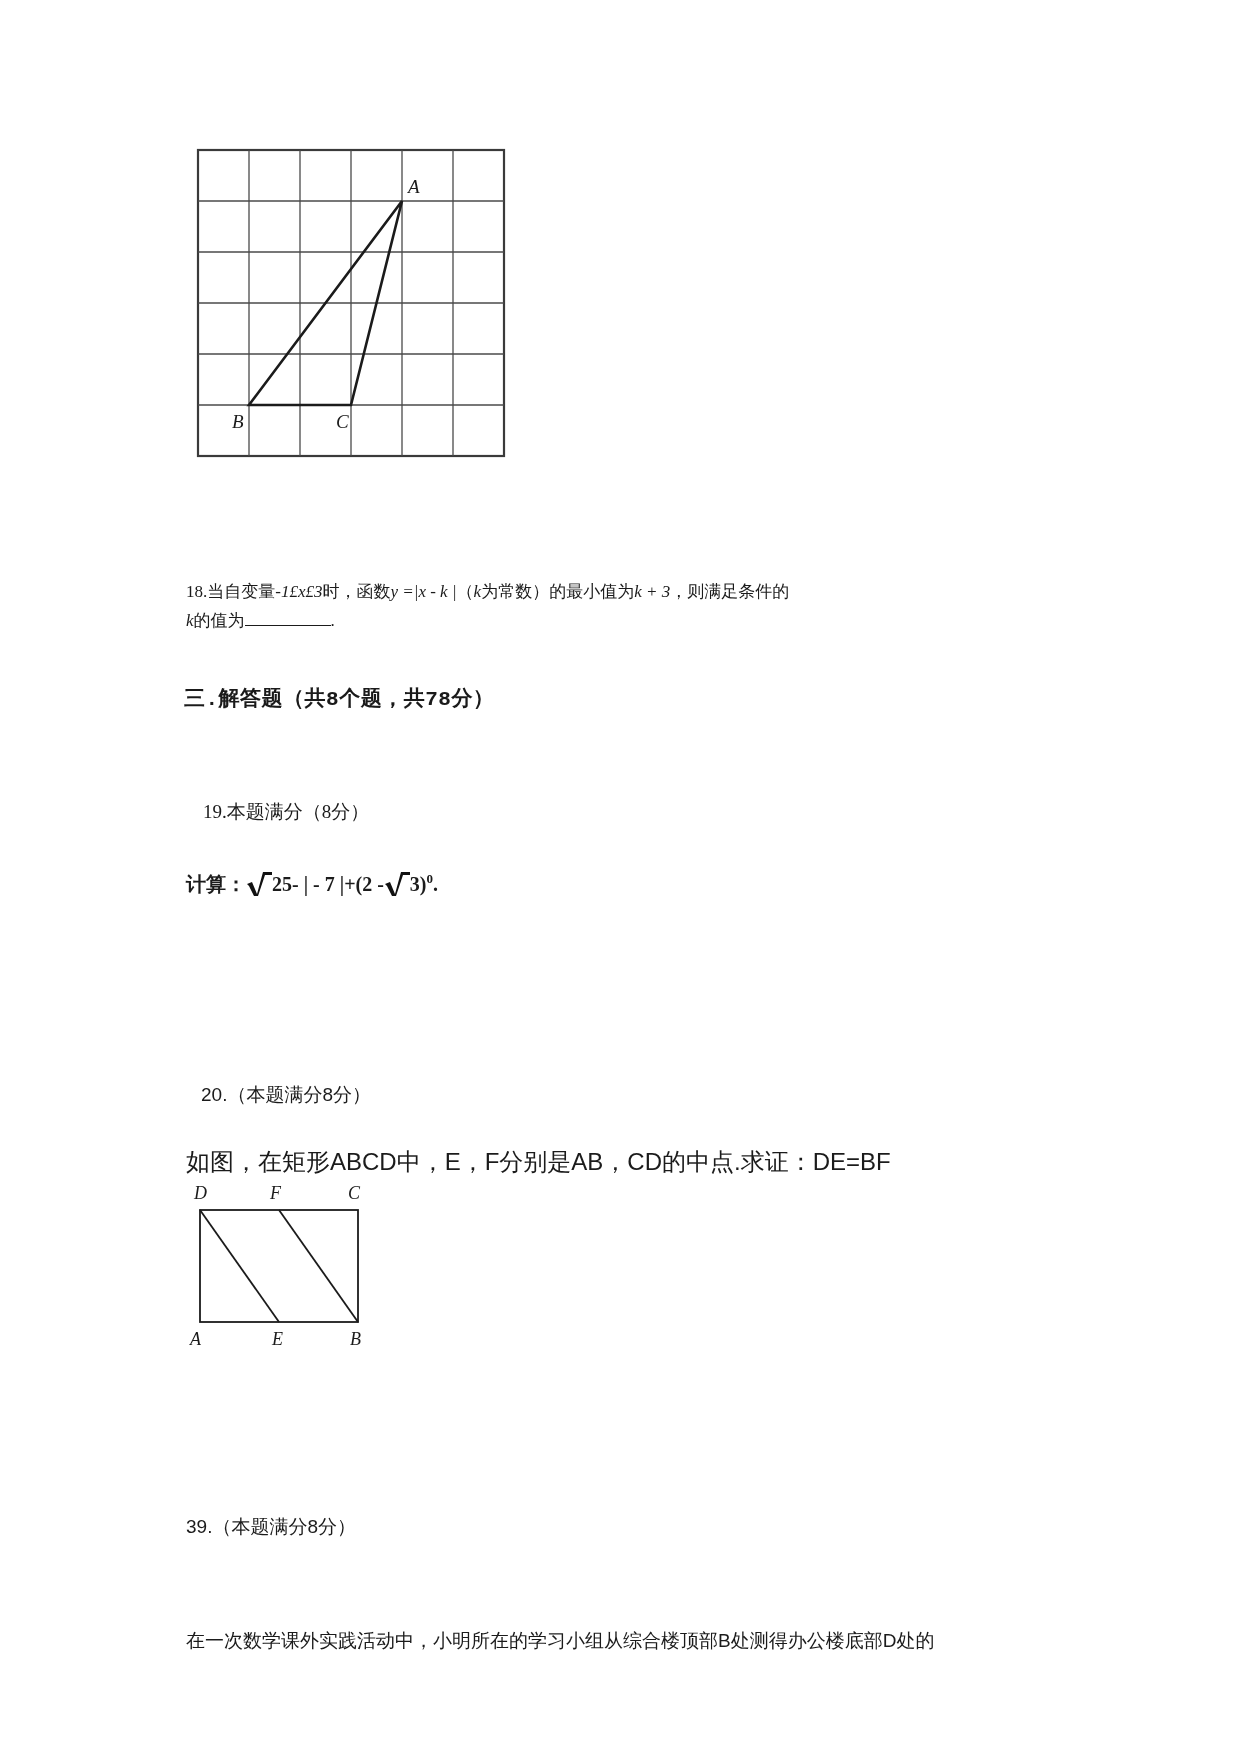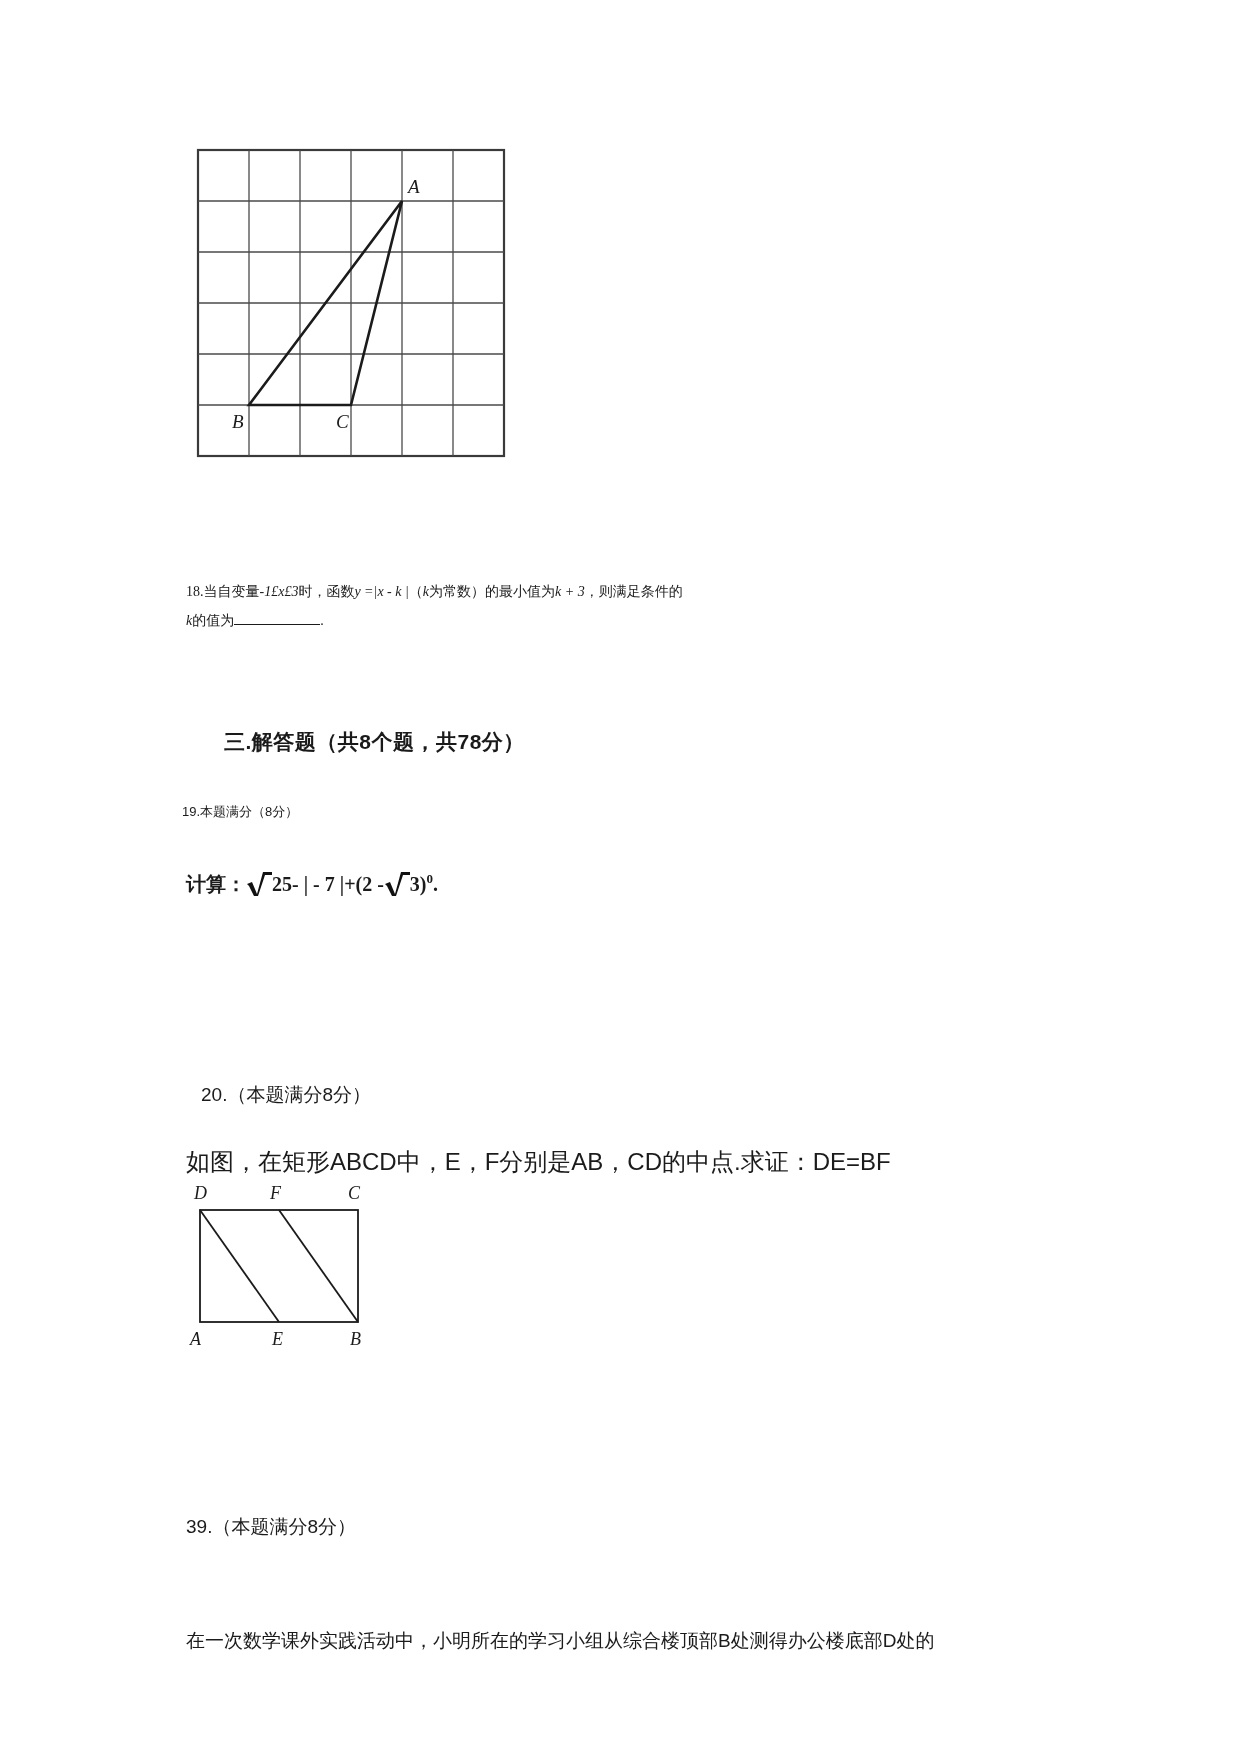--- a/index.html
+++ b/index.html
@@ -28,21 +28,21 @@
     left: 196px;
     top: 148px;
     width: 330px;
     height: 330px;
   }
   .grid-figure svg { display:block; }
 
   
   .txt {
     position: absolute;
-    font-size: 14px;
+    font-size: 17px;
     line-height: 34px;
     color: #1b1b1b;
     white-space: nowrap;
   }
   .q18 {
     left: 186px;
     top: 575px;
     font-family: "Liberation Serif", serif;
   }
   .q18b {
@@ -54,29 +54,28 @@
     width: 86px;
     border-bottom: 1.4px solid #1b1b1b;
     height: 14px;
     vertical-align: baseline;
   }
   .it { font-style: italic; font-family: "Liberation Serif", serif; }
 
   .section-head {
     position: absolute;
     left: 184px;
-    top: 728px;
+    top: 684px;
     font-size: 21px;
     font-weight: bold;
-    font-family: Liberation Sans, sans-serif;
+    font-family: Liberation Mono, monospace;
     letter-spacing: 0.5px;
-    margin-left: 40px;
   }
 
-  .q19 { left: 182px; top: 795px; font-family: Liberation Sans, sans-serif; font-size: 13px;}
+  .q19 { left: 203px; top: 795px; font-family: Liberation Serif, serif; font-size: 19px;}
   .q19calc { left: 186px; top: 862px; font-size: 20px; font-weight: bold; }
 
   .q20 { left: 201px; top: 1078px; font-family: "Liberation Sans", sans-serif; font-size: 19px;}
   .q20body { left: 186px; top: 1145px; font-family: "Liberation Sans", sans-serif; font-size: 24px;}
 
   .q21 { left: 186px; top: 1510px; font-family: "Liberation Sans", sans-serif; font-size: 19px;}
   .q21body { left: 186px; top: 1624px; font-family: "Liberation Sans", sans-serif; font-size: 19px;}
 
   
   .rect-figure {

